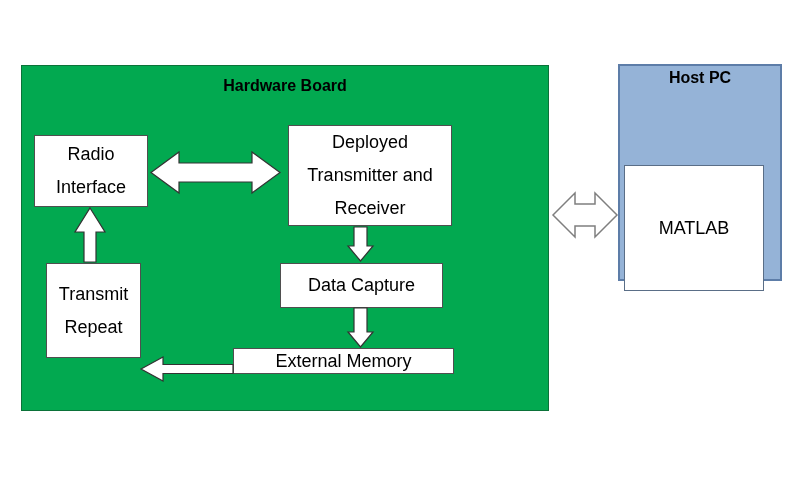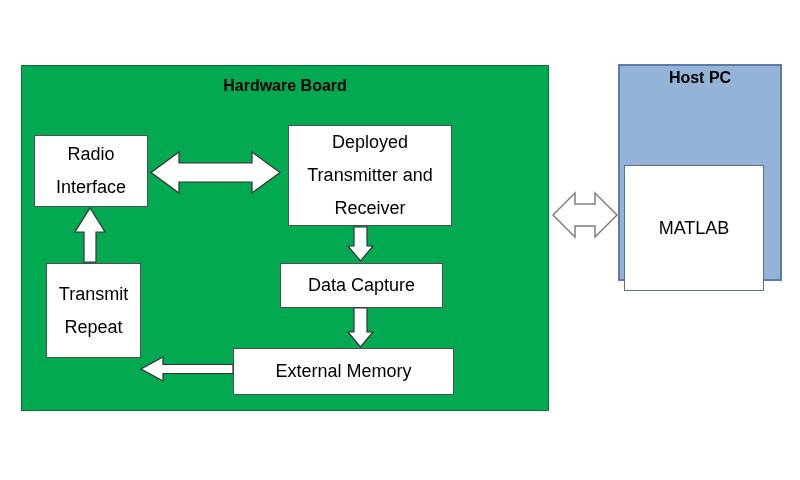--- a/index.html
+++ b/index.html
@@ -30,21 +30,21 @@
     position:absolute; background:#ffffff; border:1px solid #4f4f4f;
     box-sizing:border-box; display:flex; align-items:center; justify-content:center;
     text-align:center; font-size:18px; line-height:33px; color:#000000;
   }
   .block span { display:block; }
   #blk-radio      { left:34px;  top:135px; width:114px; height:72px; }
   #blk-radio span { width:104px; }
   #blk-deployed   { left:288px; top:125px; width:164px; height:101px; }
   #blk-deployed span { width:140px; }
   #blk-datacapture{ left:280px; top:263px; width:163px; height:45px;text-align:center; }
-  #blk-extmem     { left:233px; top:348px; width:221px; height:47px; }
+  #blk-extmem     { left:233px; top:348px; width:221px; height:26px; }
   #blk-transmit   { left:46px;  top:263px; width:95px;  height:95px; }
   #blk-matlab     { left:624px; top:144px; width:140px; height:126px; border:1.5px solid #5a6e87;margin-top:21px; }
   
   svg.arrows { position:absolute; left:0; top:0; width:800px; height:480px; }
   .solid-arrow   { fill:#ffffff; stroke:#333333; stroke-width:1.2; }
   .outline-arrow { fill:#ffffff; stroke:#7f7f7f; stroke-width:1.5; }
 </style>
 </head>
 <body>
 

